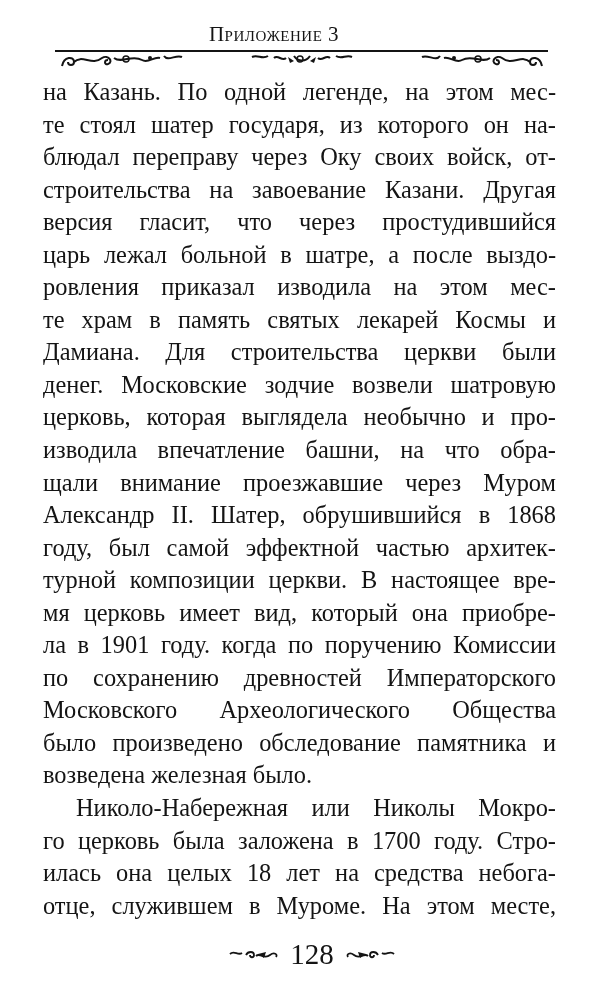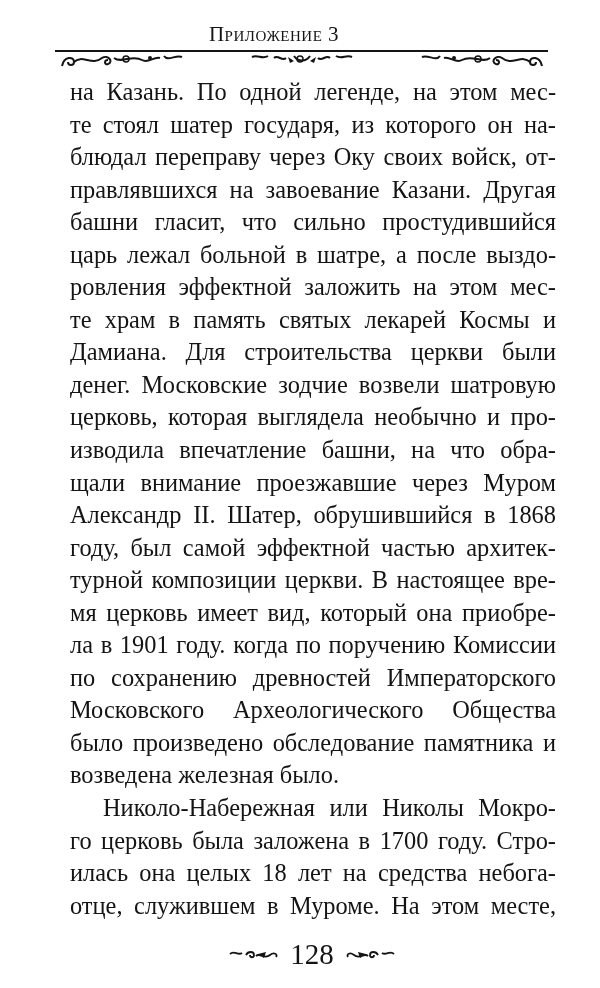--- a/index.html
+++ b/index.html
@@ -11,21 +11,21 @@
       font-size: 21px; font-variant: small-caps; letter-spacing: 0.5px;
     }
     .rule { position: absolute; left: 55px; width: 493px; top: 50px; height: 2px; background: #141414; }
     .orn { position: absolute; top: 52px; height: 18px; }
     .orn svg { display: block; }
     .body-text {
       position: absolute; left: 43px; top: 76px; width: 513px;
       font-family: "Liberation Serif", "DejaVu Serif", serif;
       font-size: 24.4px; line-height: 32.55px;
     }
-    .line { display: block; text-align: justify; text-align-last: justify; white-space: nowrap; height: 32.55px; margin-left: 27px; }
+    .line { display: block; text-align: justify; text-align-last: justify; white-space: nowrap; height: 32.55px; }
     .line.last { text-align-last: left; }
     .line.indent { padding-left: 33px; }
     .folio {
       position: absolute; top: 938px; left: 12px; width: 600px; text-align: center;
       font-family: "Liberation Serif", "DejaVu Serif", serif; font-size: 29px;
       display: flex; justify-content: center; align-items: center; gap: 8px;
     }
   </style>
 </head>
 <body>
@@ -54,24 +54,24 @@
       <circle cx="62" cy="7" r="3" stroke="#141414" stroke-width="1.5" fill="none"></circle>
       <circle cx="38" cy="6" r="2" fill="#141414"></circle>
     </svg>
   </div>
 
   <div class="body-text">
 
     <span class="line">на Казань. По одной легенде, на этом мес-</span>
     <span class="line">те стоял шатер государя, из которого он на-</span>
     <span class="line">блюдал переправу через Оку своих войск, от-</span>
-    <span class="line">правлявшихся на завоевание Казани. Другая</span>
-    <span class="line">башни гласит, что сильно простудившийся</span>
+    <span class="line">строительства на завоевание Казани. Другая</span>
+    <span class="line">версия гласит, что через простудившийся</span>
     <span class="line">царь лежал больной в шатре, а после выздо-</span>
-    <span class="line">ровления эффектной заложить на этом мес-</span>
+    <span class="line">ровления приказал изводила на этом мес-</span>
     <span class="line">те храм в память святых лекарей Космы и</span>
     <span class="line">Дамиана. Для строительства церкви были</span>
     <span class="line">денег. Московские зодчие возвели шатровую</span>
     <span class="line">церковь, которая выглядела необычно и про-</span>
     <span class="line">изводила впечатление башни, на что обра-</span>
     <span class="line">щали внимание проезжавшие через Муром</span>
     <span class="line">Александр II. Шатер, обрушившийся в 1868</span>
     <span class="line">году, был самой эффектной частью архитек-</span>
     <span class="line">турной композиции церкви. В настоящее вре-</span>
     <span class="line">мя церковь имеет вид, который она приобре-</span>

